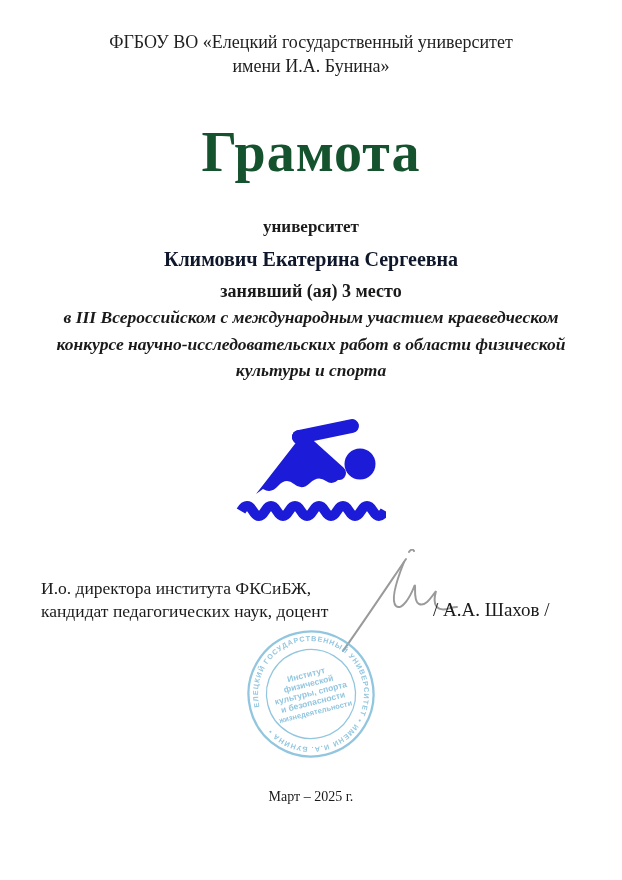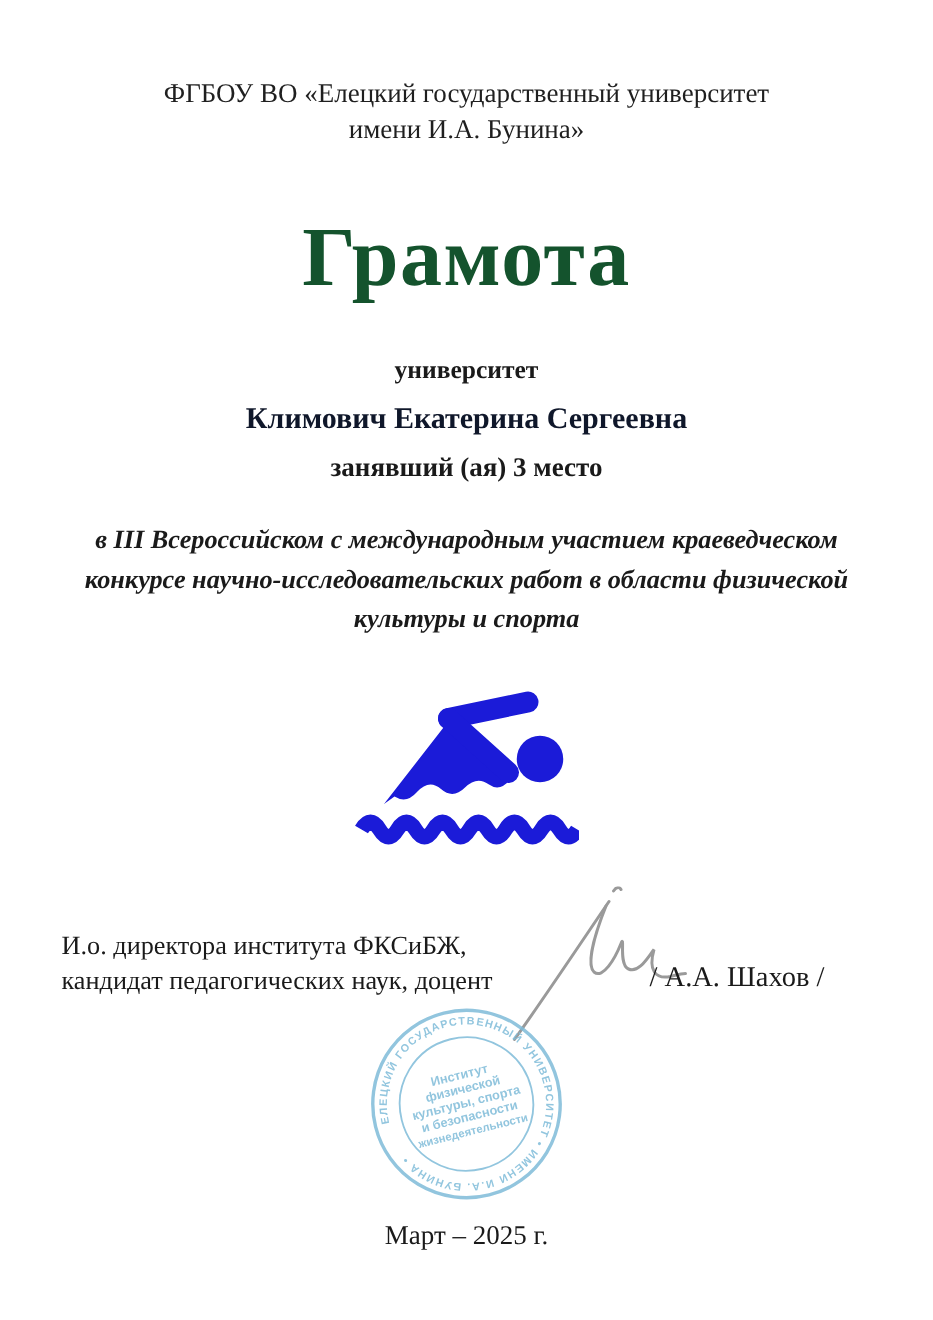--- a/index.html
+++ b/index.html
@@ -8,21 +8,21 @@
     width: 622px; height: 880px;
     margin: 0 auto;
     background: #ffffff;
     font-family: "Liberation Serif", "DejaVu Serif", serif;
     color: #1a1a1a;
     overflow: hidden;
   }
   .center { text-align: center; }
 
   .org-header {
-    padding-top: 50px;
+    padding-top: 30px;
     font-size: 18px;
     line-height: 1.35;
     color: #1f1f1f;
   }
 
   .cert-title {
     margin-top: 44px;
     font-size: 56px;
     font-weight: bold;
     color: #14532d;
@@ -43,21 +43,21 @@
     color: #0f172a;
   }
 
   .place-line {
     margin-top: 10px;
     font-size: 18px;
     font-weight: bold;
   }
 
   .event-block {
-    margin-top: 24px;
+    margin-top: 2px;
     font-size: 17.5px;
     font-weight: bold;
     font-style: italic;
     line-height: 1.5;
   }
 
   .swimmer-wrap {
     margin-top: 34px;
     display: flex;
     justify-content: center;
@@ -87,22 +87,22 @@
   .stamp-wrap {
     margin-top: -48px;
     display: flex;
     justify-content: center;
     position: relative;
     z-index: 1;
   }
   .stamp-svg { opacity: 0.85; }
 
   .date-line {
-    margin-top: 6px;
-    font-size: 18px;
+    margin-top: 24px;
+    font-size: 14px;
   }
 </style>
 </head>
 <body>
 
 <div class="page">
 
   <div class="org-header center">
     <div>ФГБОУ ВО «Елецкий государственный университет</div>
     <div>имени И.А. Бунина»</div>

